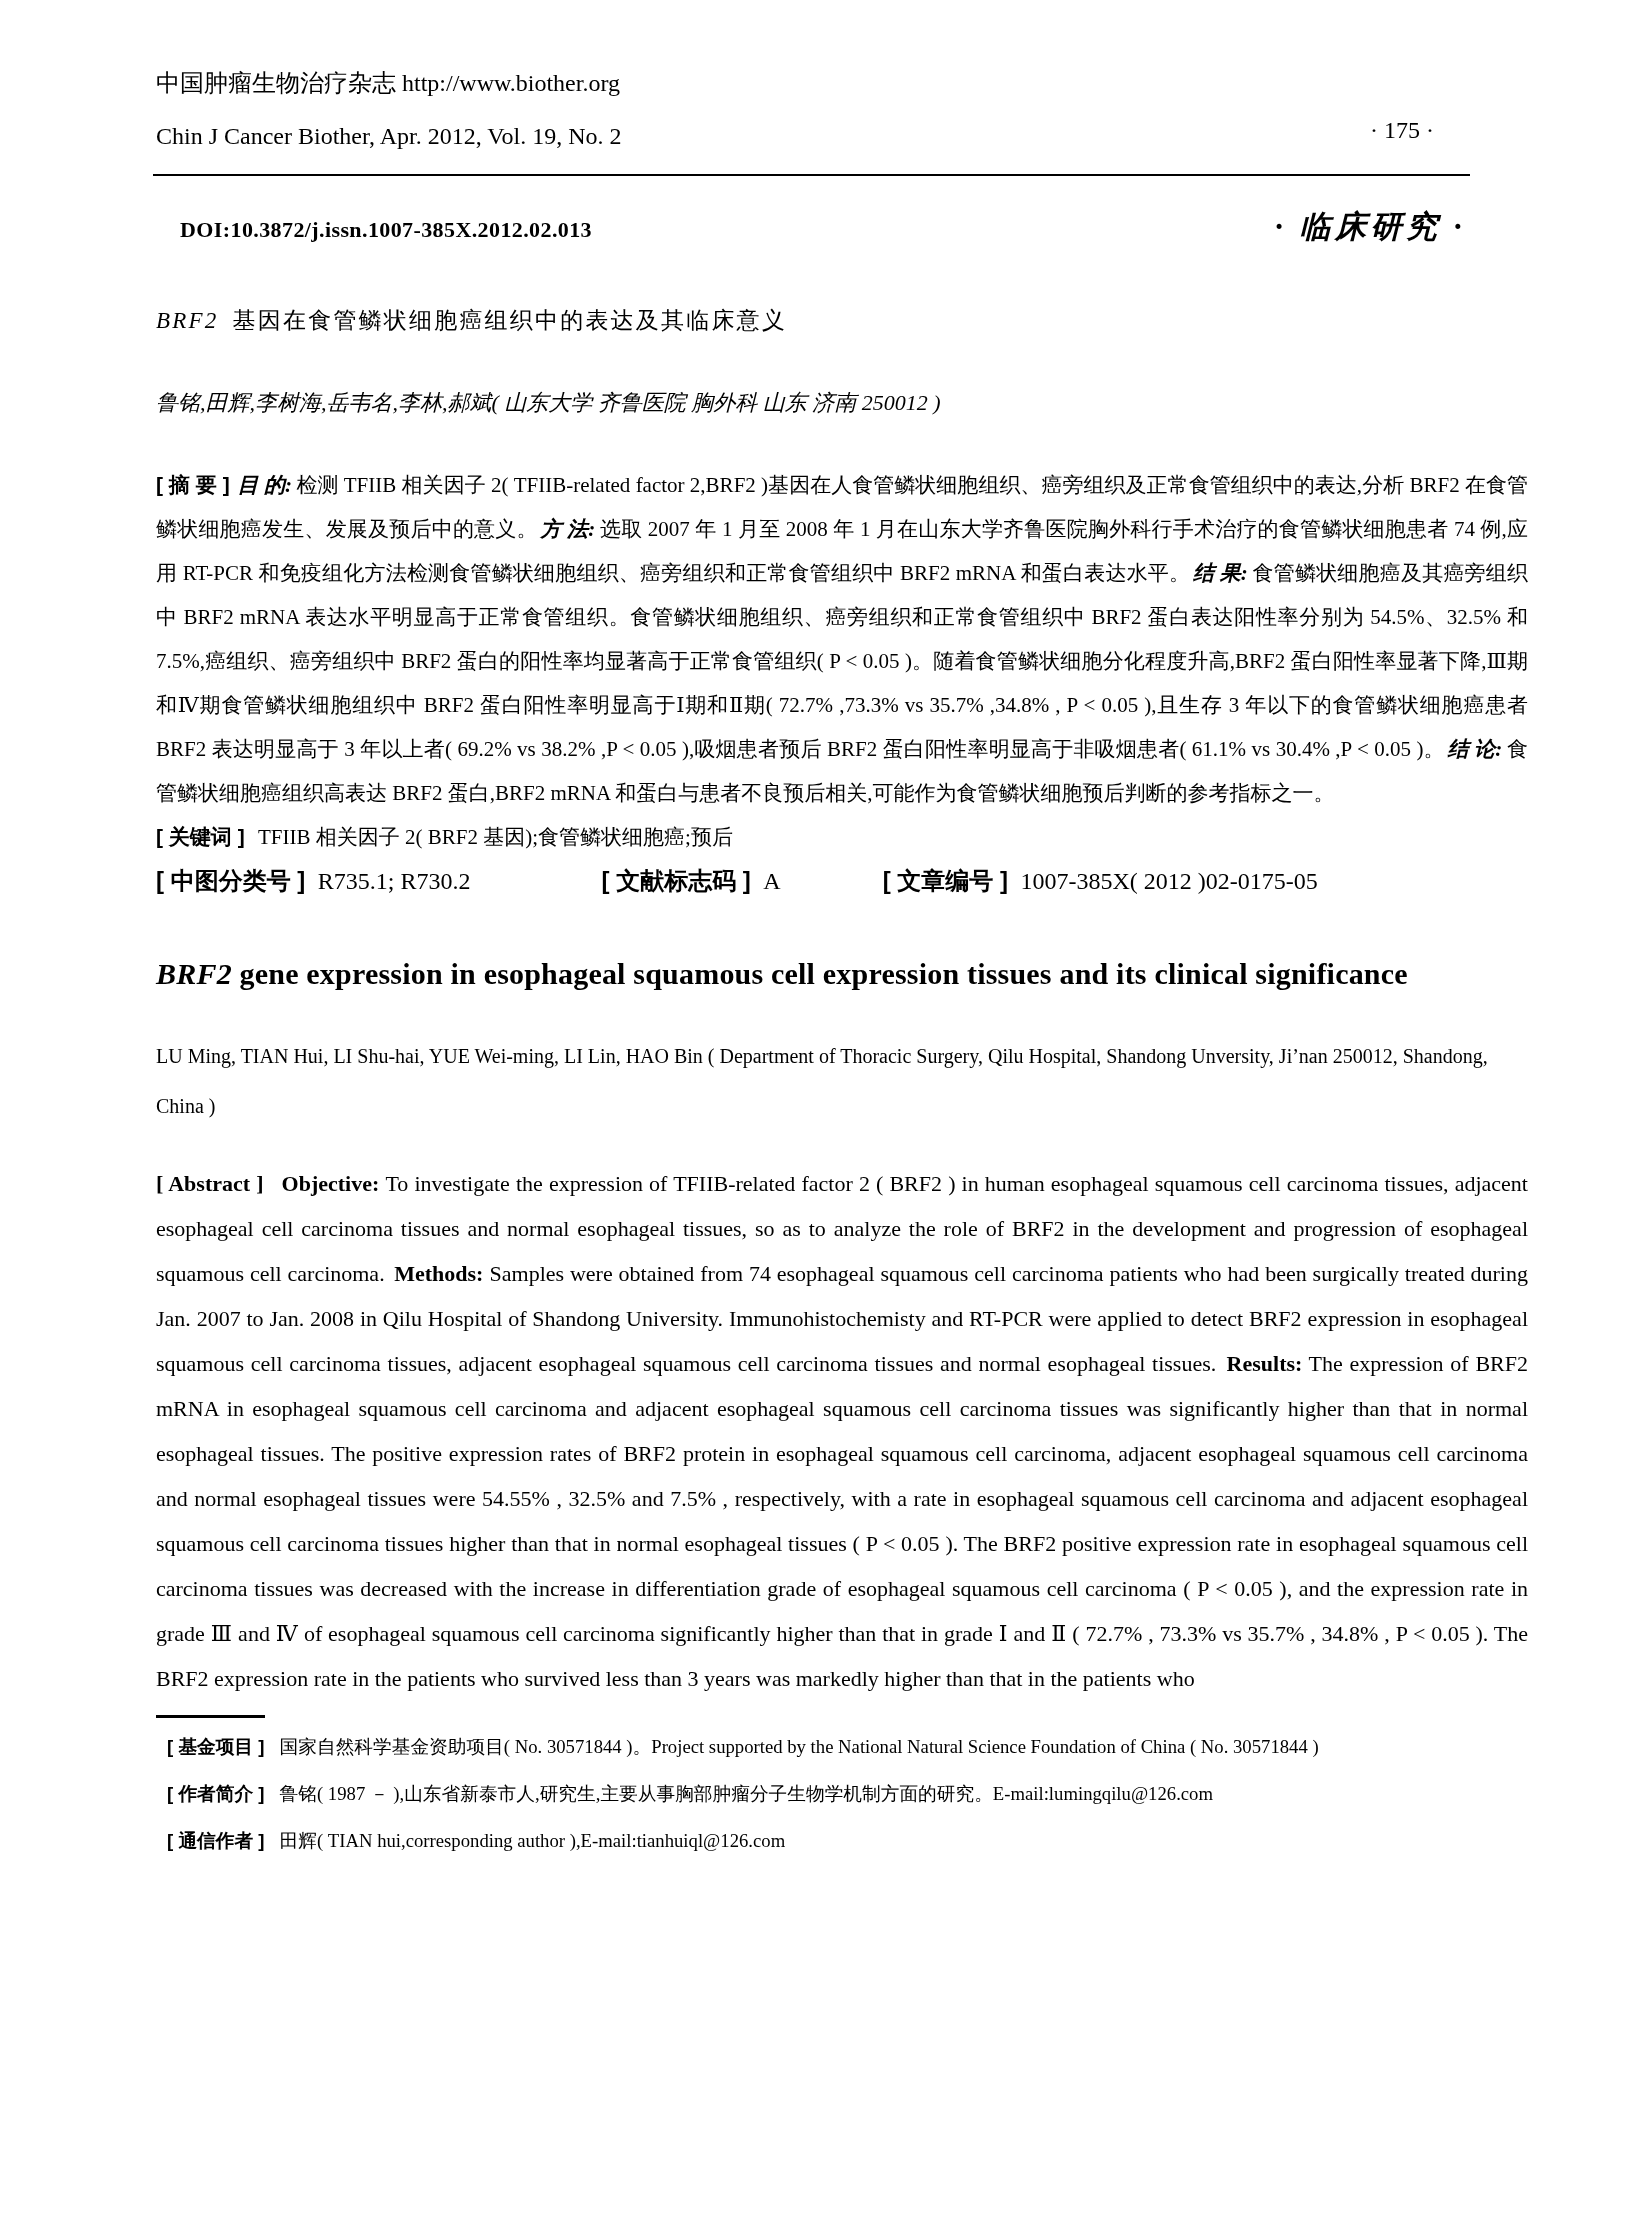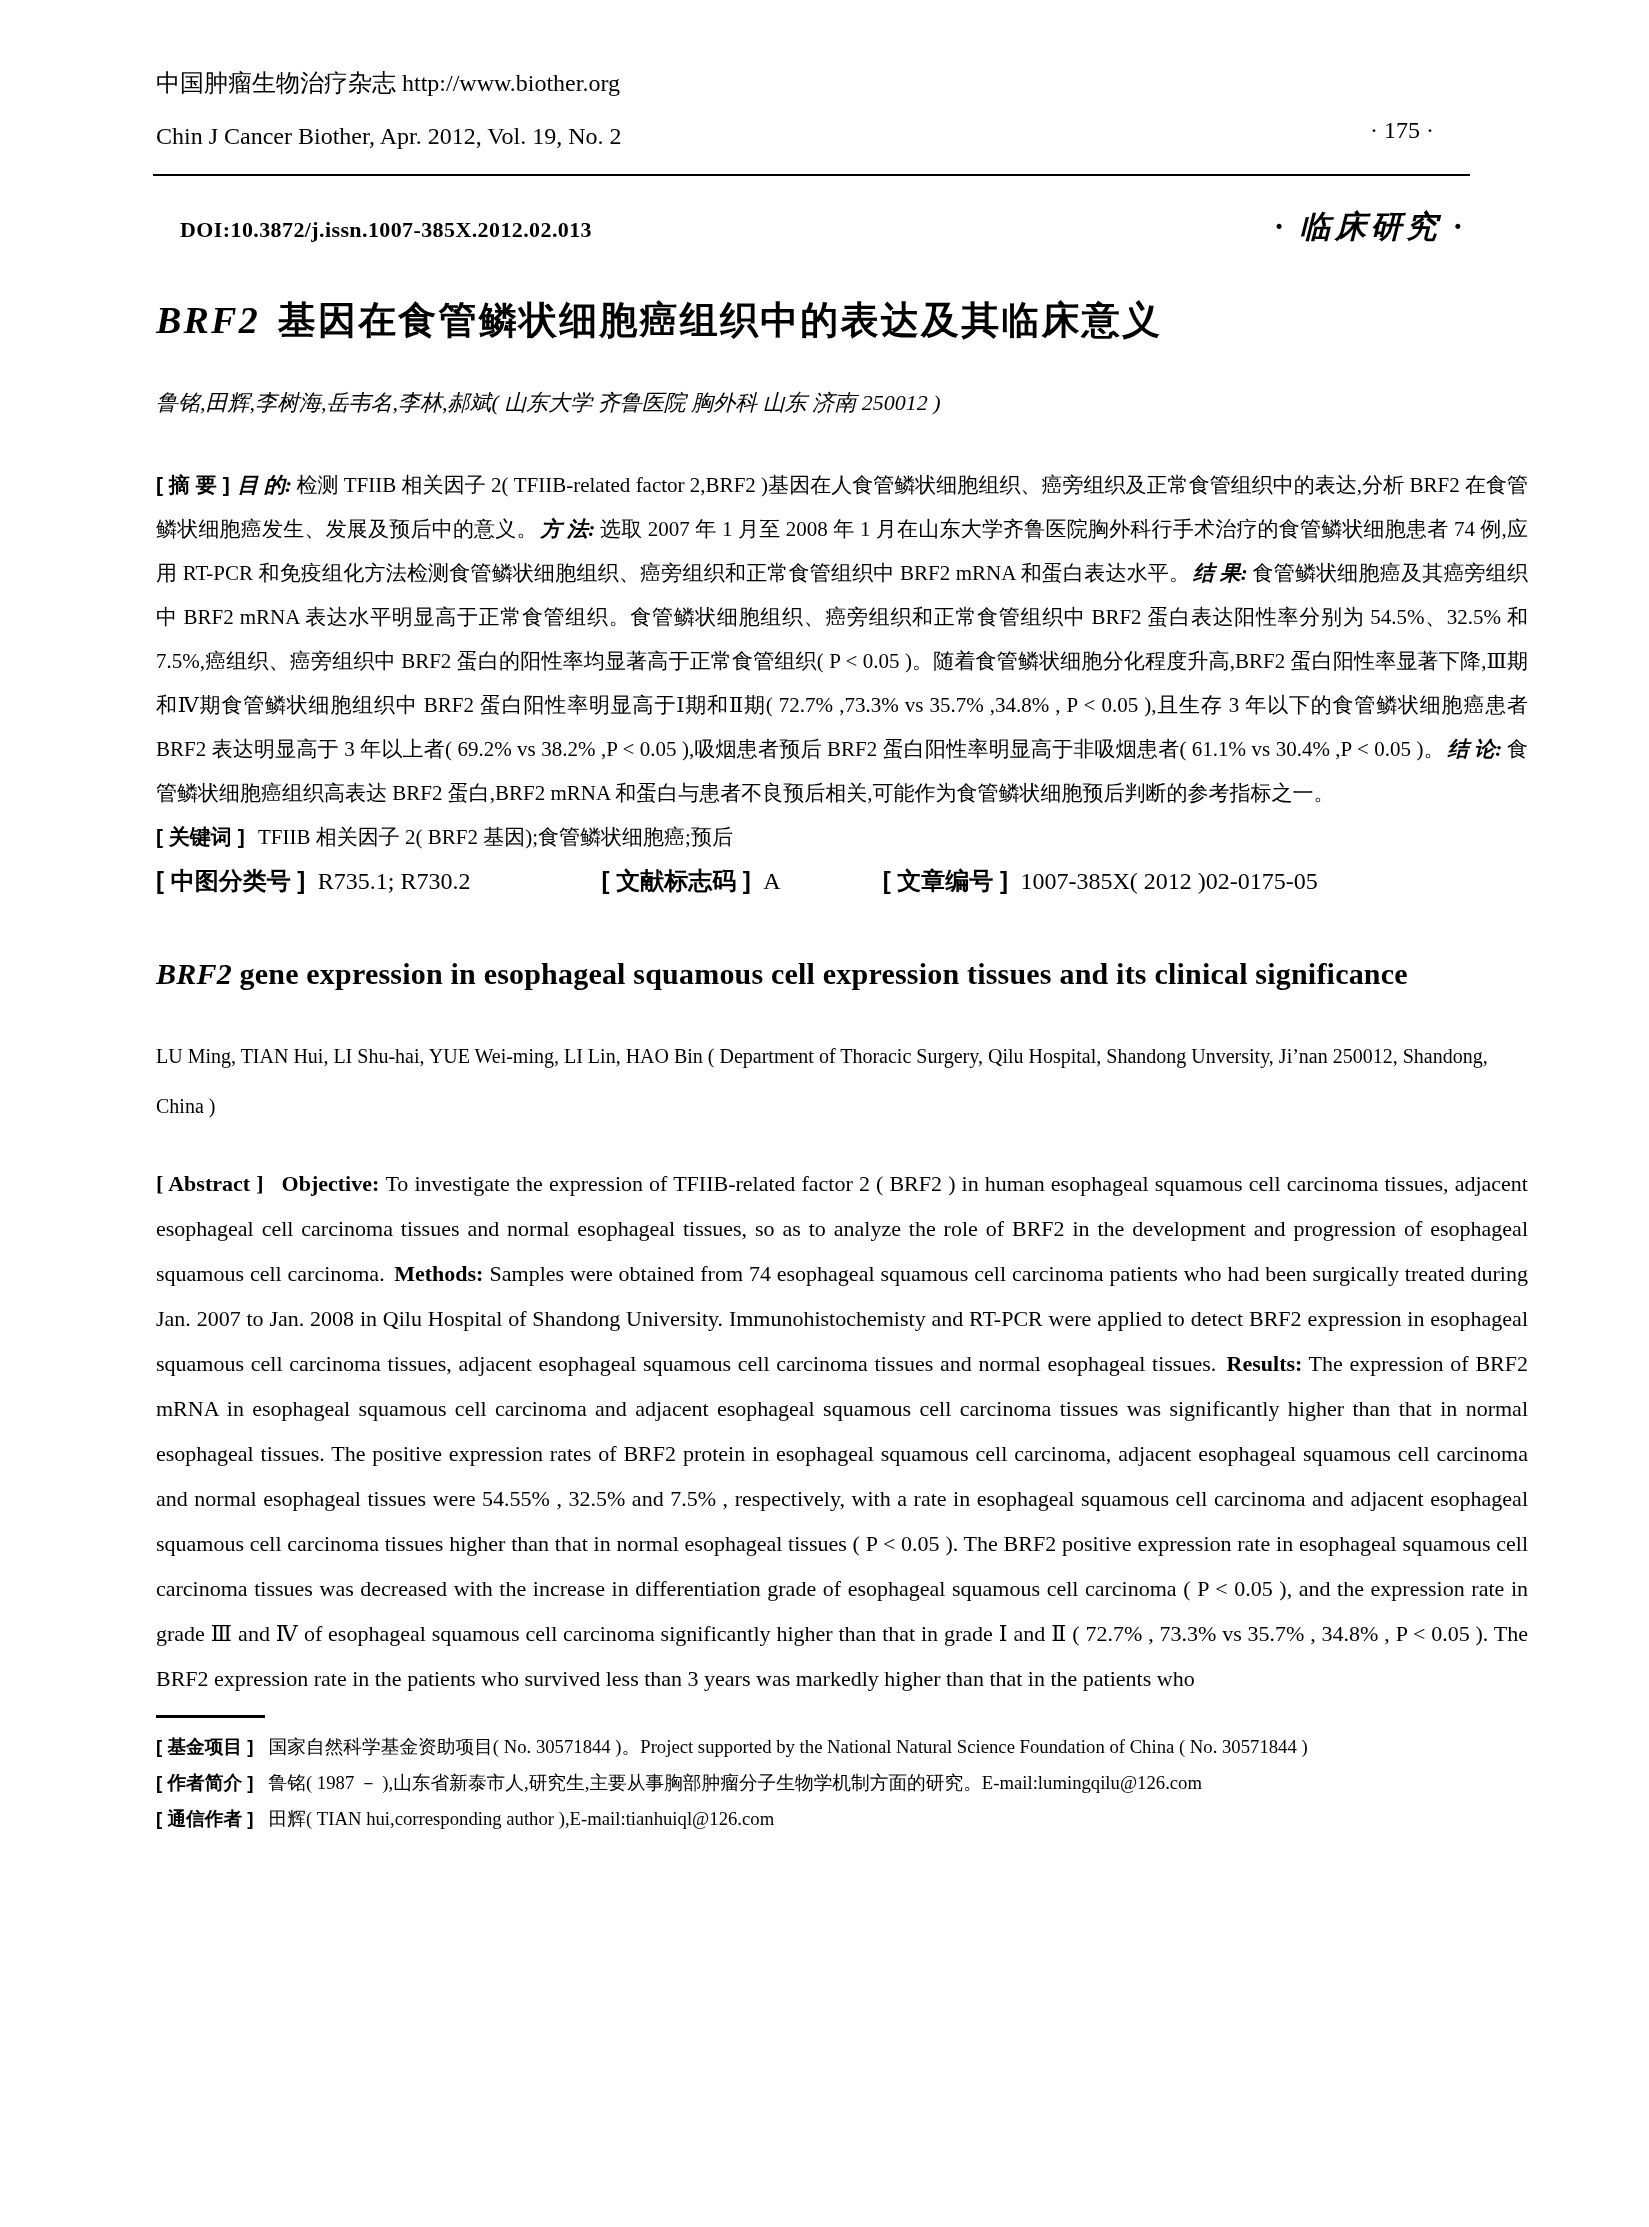--- a/index.html
+++ b/index.html
@@ -12,21 +12,21 @@
   }
   
   .jheader{position:relative;font-size:24px;line-height:53px;}
   .pageno{position:absolute;right:94px;bottom:6px;font-size:24px;}
   .hrule{margin-top:10.7px;margin-left:-2.7px;width:1317px;height:2.7px;background:#000;}
   
   .doirow{margin-top:30px;display:flex;justify-content:space-between;align-items:baseline;}
   .doi{font-weight:bold;font-size:22px;letter-spacing:0.4px;margin-left:24px;}
   .seclabel{font-size:31px;font-weight:bold;font-style:italic;letter-spacing:4.5px;margin-right:62px;}
   
-  .cn-title{margin:48px 0 0 0;font-size:38px;font-weight:bold;letter-spacing:2.2px;line-height:49px;}
+  .cn-title{margin:48px 0 0 0;font-size:23px;font-weight:normal;letter-spacing:2.2px;line-height:49px;}
   .cn-title i{margin-right:6.2px;}
   .cn-authors{margin-top:42px;font-size:22px;font-style:italic;line-height:31px;}
   
   .cn-abstract{margin:45px 0 0 0;font-size:21px;line-height:44px;text-align:justify;}
   .blk{font-family:"Liberation Sans","DejaVu Sans",sans-serif;font-weight:bold;}
   .kai{font-style:italic;margin:0 4.5px 0 2.7px;}
   .kwline{margin:0;font-size:21px;line-height:44px;}
   .kwline .blk{margin-right:13.4px;}
   .clsline{margin:0;font-size:24px;line-height:44px;white-space:nowrap;}
   .clsline .val{margin-left:12.5px;}
@@ -36,21 +36,21 @@
   .en-title{margin:39px 0 0 0;font-size:30px;font-weight:bold;line-height:63px;letter-spacing:0.2px;}
   .en-authors{margin-top:26px;font-size:20px;line-height:50px;}
   
   .en-abstract{margin:30px 0 0 0;font-size:22px;line-height:45px;text-align:justify;}
   .en-abstract b{margin-right:6.2px;}
   .en-abstract b.ml{margin-left:3.6px;}
   .en-abstract .lbl{margin-right:18px;}
   
   .fnrule{margin-top:13.4px;width:109px;height:3.1px;background:#000;}
   .footnotes{margin-top:10.7px;font-size:18.7px;line-height:36px;}
-  .fn{margin:0;text-align:justify;}
+  .fn{margin:11px;text-align:justify;}
   .fn .blk{margin-right:15px;}
   i,em{font-style:italic;}
 </style>
 </head>
 <body>
 
 <div class="page">
 
   <div class="jheader">
     <div>中国肿瘤生物治疗杂志   http://www.biother.org</div>

